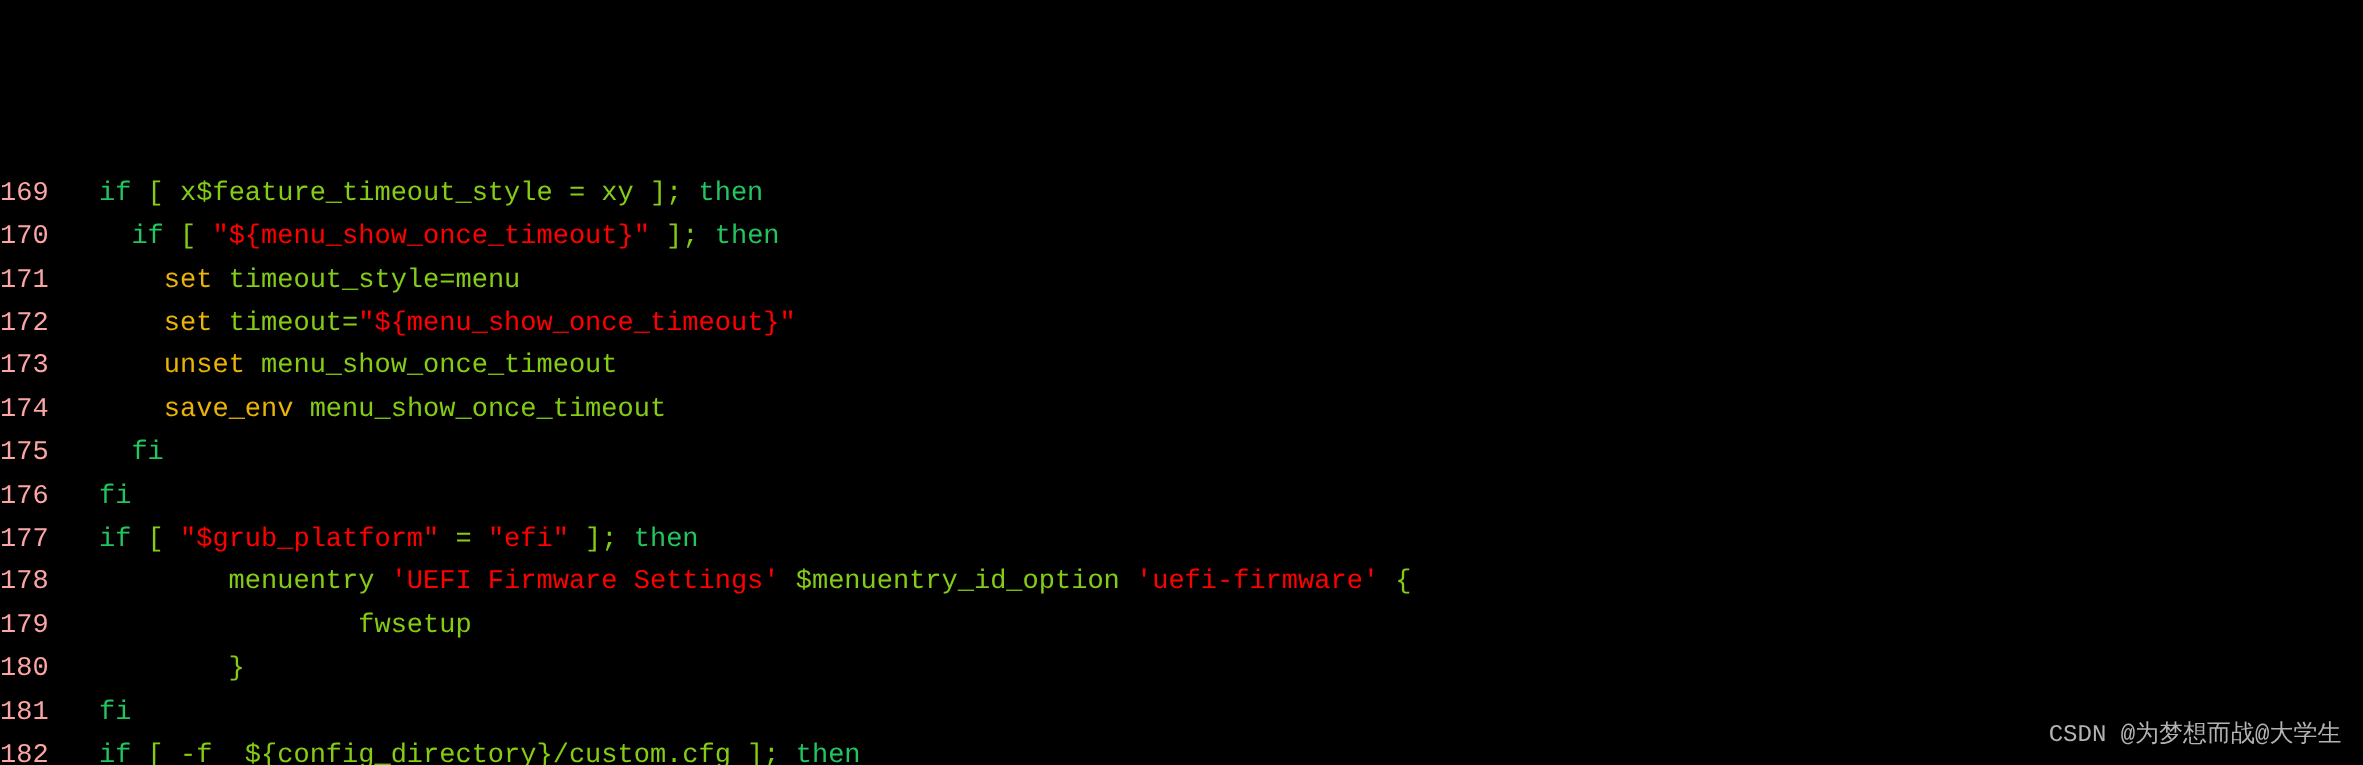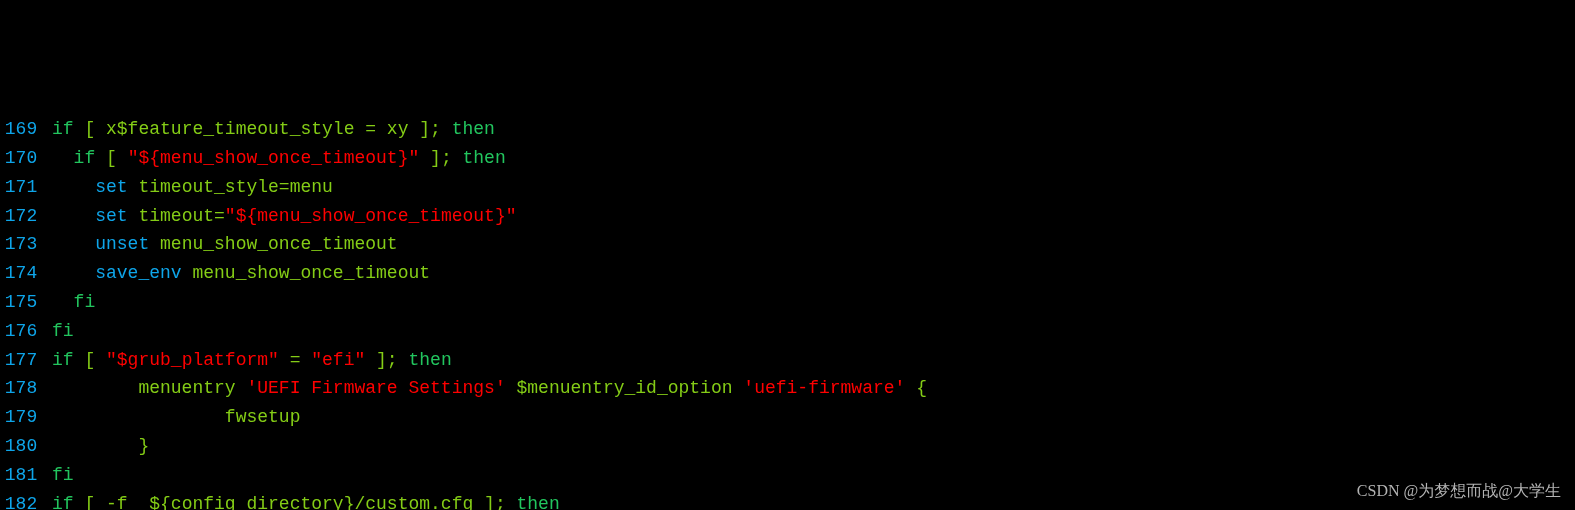--- a/index.html
+++ b/index.html
@@ -8,33 +8,33 @@
       font-family: "Courier New", Consolas, monospace;
       font-size: 18px;
       line-height: 1.6;
       white-space: pre;
       padding: 0;
       width: 1575px;
       height: 510px;
       overflow: hidden;
       position: relative;
     }
-    .ln { color: #0ea5e9; display: inline-block; width: 42px; text-align: center; margin-right: 10px; }
+    .ln { color: #fca5a5; display: inline-block; width: 42px; text-align: left; margin-right: 24px; }
     .kw { color: #22c55e; }
-    .cmd { color: #0ea5e9; }
+    .cmd { color: #eab308; }
     .str { color: #ff0000; }
     .def { color: #84cc16; }
     .line { display: block; }
     .watermark {
       position: absolute;
       bottom: 6px;
       right: 14px;
       color: #b3b3b3;
       font-size: 16px;
-      font-family: Liberation Serif, serif;
+      font-family: Liberation Mono, monospace;
     }
   </style>
 </head>
 <body>
 
 
 
 <div id="code-area"><span class="line"><span class="ln">169</span><span class="kw">if</span><span class="def"> [ x$feature_timeout_style = xy ]; </span><span class="kw">then</span></span><span class="line"><span class="ln">170</span><span class="def">  </span><span class="kw">if</span><span class="def"> [ </span><span class="str">"${menu_show_once_timeout}"</span><span class="def"> ]; </span><span class="kw">then</span></span><span class="line"><span class="ln">171</span><span class="def">    </span><span class="cmd">set</span><span class="def"> timeout_style=menu</span></span><span class="line"><span class="ln">172</span><span class="def">    </span><span class="cmd">set</span><span class="def"> timeout=</span><span class="str">"${menu_show_once_timeout}"</span></span><span class="line"><span class="ln">173</span><span class="def">    </span><span class="cmd">unset</span><span class="def"> menu_show_once_timeout</span></span><span class="line"><span class="ln">174</span><span class="def">    </span><span class="cmd">save_env</span><span class="def"> menu_show_once_timeout</span></span><span class="line"><span class="ln">175</span><span class="def">  </span><span class="kw">fi</span></span><span class="line"><span class="ln">176</span><span class="kw">fi</span></span><span class="line"><span class="ln">177</span><span class="kw">if</span><span class="def"> [ </span><span class="str">"$grub_platform"</span><span class="def"> = </span><span class="str">"efi"</span><span class="def"> ]; </span><span class="kw">then</span></span><span class="line"><span class="ln">178</span><span class="def">        menuentry </span><span class="str">'UEFI Firmware Settings'</span><span class="def"> $menuentry_id_option </span><span class="str">'uefi-firmware'</span><span class="def"> {</span></span><span class="line"><span class="ln">179</span><span class="def">                fwsetup</span></span><span class="line"><span class="ln">180</span><span class="def">        }</span></span><span class="line"><span class="ln">181</span><span class="kw">fi</span></span><span class="line"><span class="ln">182</span><span class="kw">if</span><span class="def"> [ -f  ${config_directory}/custom.cfg ]; </span><span class="kw">then</span></span></div>
 <div class="watermark">CSDN @为梦想而战@大学生</div>
 

